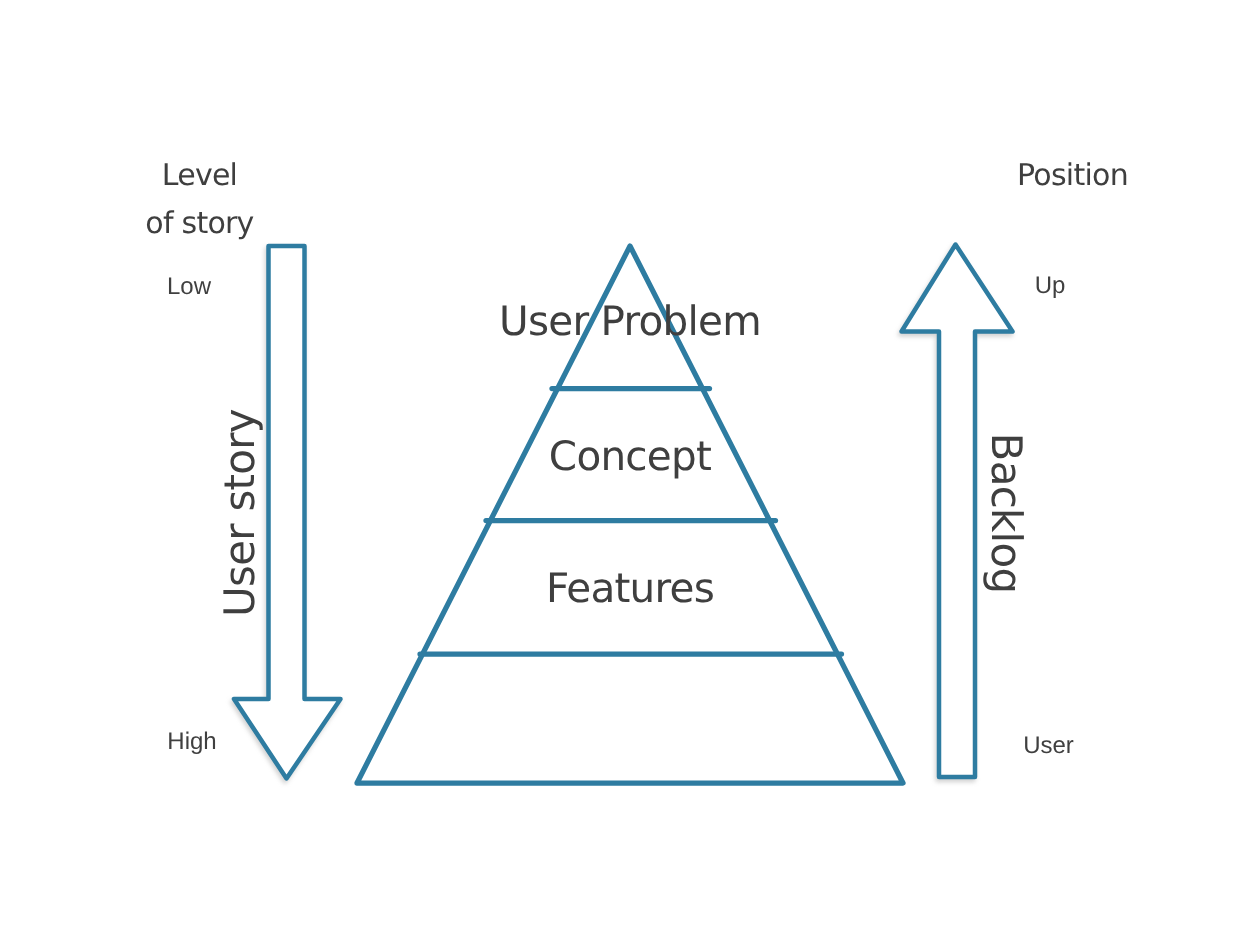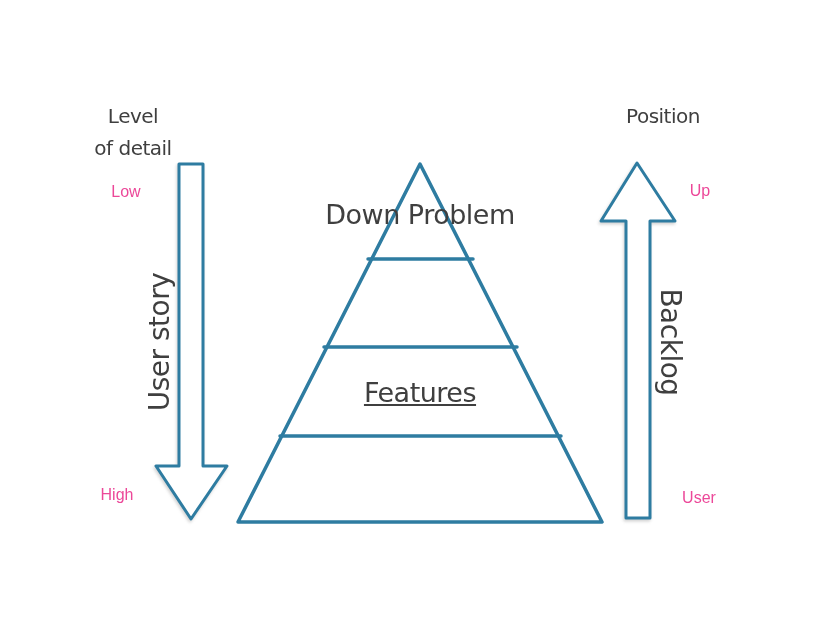--- a/index.html
+++ b/index.html
@@ -38,21 +38,21 @@
   }
   .axis-title {
     width: 160px;
     font-size: 20px;
     line-height: 32px;
   }
   .small-label {
     position: absolute;
     width: 80px;
     text-align: center;
-    color: #ec4899;
+    color: #404040;
     font-family: "Liberation Sans", sans-serif;
     font-size: 16px;
     white-space: nowrap;
   }
   .rotated-label {
     position: absolute;
     width: 220px;
     height: 40px;
     line-height: 40px;
     text-align: center;
@@ -79,29 +79,30 @@
     <line x1="324" y1="347" x2="517" y2="347" stroke-width="3.5" stroke-linecap="round" stroke="#2e7ca1"></line>
     <line x1="280" y1="436" x2="561" y2="436" stroke-width="3.5" stroke-linecap="round" stroke="#2e7ca1"></line>
 
     <polygon class="arrow-shape" points="179,164 203,164 203,466 227,466 191,519 156,466 179,466" fill="#ffffff" stroke-width="3" stroke-linejoin="round" stroke="#2e7ca1"></polygon>
 
     <polygon class="arrow-shape" points="637,163 675,221 650,221 650,518 626,518 626,221 601,221" fill="#ffffff" stroke-width="3" stroke-linejoin="round" stroke="#2e7ca1"></polygon>
   </svg>
 
   <div class="hand-text axis-title" style="left:53px; top:100px;">
     <div>Level</div>
-    <div>of detail</div>
+    <div>of story</div>
   </div>
   <div class="small-label" style="left:86px; top:183px;">Low</div>
-  <div class="small-label" style="left:77px; top:486px;">High</div>
+  <div class="small-label" style="left:88px; top:486px;">High</div>
   <div class="rotated-label rot-ccw" style="left:50px; top:322px;">User story</div>
 
-  <div class="hand-text axis-title" style="left:583px; top:100px;text-align:center;">
+  <div class="hand-text axis-title" style="left:635px; top:100px;text-align:center;">
     <div>Position</div>
   </div>
   <div class="small-label" style="left:660px; top:182px;text-align:center;">Up</div>
   <div class="small-label" style="left:659px; top:489px;">User</div>
   <div class="rotated-label rot-cw" style="left:560px; top:322px;">Backlog</div>
 
-  <div class="hand-text level-label" style="top:200px;">Down Problem</div>
-  <div class="hand-text level-label" style="top:378px;text-decoration:underline;">Features</div>
+  <div class="hand-text level-label" style="top:200px;">User Problem</div>
+  <div class="hand-text level-label" style="top:290px;">Concept</div>
+  <div class="hand-text level-label" style="top:378px;">Features</div>
 
 </div>
 
 </body></html>

